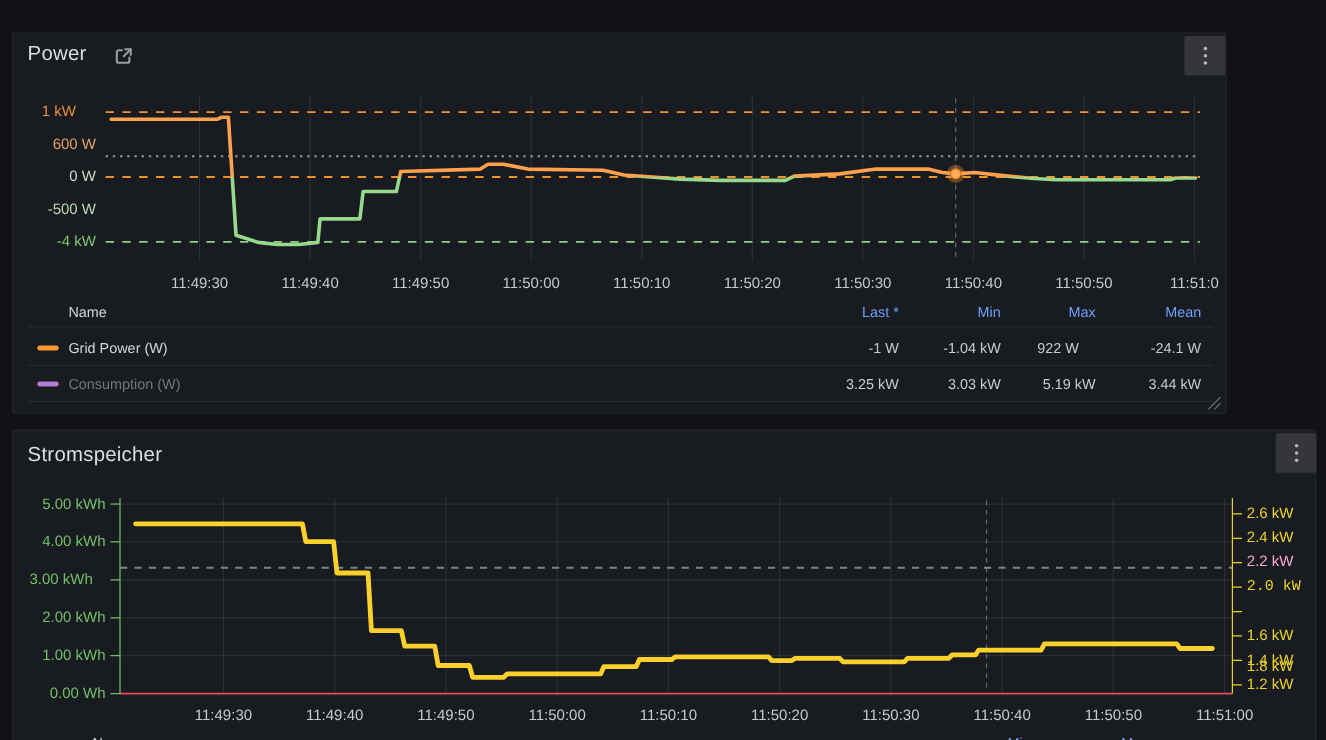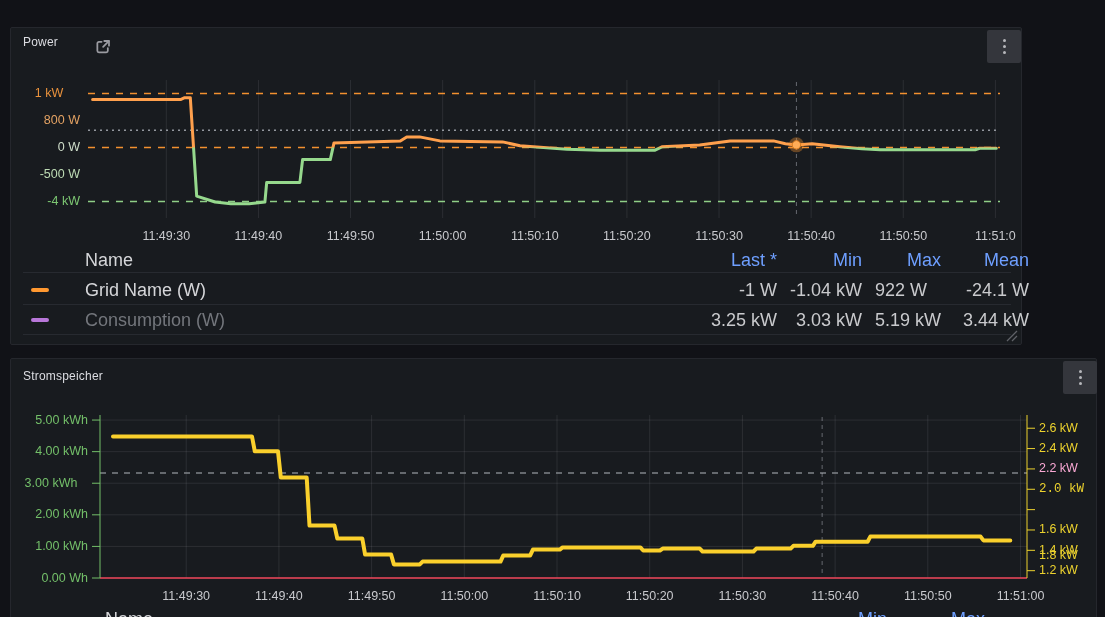--- a/index.html
+++ b/index.html
@@ -1,28 +1,28 @@
 <!DOCTYPE html>
 <html><head>
 <meta charset="utf-8">
 <style>
   html,body{margin:0;padding:0;background:#111217;}
   body{width:1105px;height:617px;overflow:hidden;font-family:"Liberation Sans",sans-serif;}
   .page{position:relative;width:1105px;height:617px;background:#111217;}
   .panel{position:absolute;background:#181b1f;border:1px solid #25272d;border-radius:2px;box-sizing:border-box;}
   #panel1{left:10px;top:27px;width:1012px;height:318px;}
   #panel2{left:10px;top:358px;width:1087px;height:300px;}
-  .ptitle{position:absolute;font-size:12px;font-weight:500;color:#dcdde2;letter-spacing:.2px;cursor:pointer;}
+  .ptitle{position:absolute;font-size:17px;font-weight:500;color:#dcdde2;letter-spacing:.2px;cursor:pointer;}
   .ext-icon{position:absolute;cursor:pointer;}
   .kebab{position:absolute;width:34px;height:33px;background:#34363c;border:none;border-radius:2px;cursor:pointer;
          display:flex;flex-direction:column;justify-content:center;align-items:center;gap:3px;padding:0;}
   .kebab i{width:3px;height:3px;border-radius:50%;background:#b6b7bb;}
   #overlay{position:absolute;left:0;top:0;pointer-events:none;}
   .tick{position:absolute;font-size:12.5px;line-height:15px;color:#c8c9cd;white-space:nowrap;}
-  .cell{position:absolute;font-size:18px;line-height:16px;color:#c9cacd;text-align:right;margin-left:28px;}
+  .cell{position:absolute;font-size:12px;line-height:16px;color:#c9cacd;text-align:right;}
   .hdr{color:#6e9fff;font-weight:500;cursor:pointer;}
   .sname{text-align:left;color:#d5d6d9;cursor:pointer;}
   .dim{color:#73767c;}
   .divider{position:absolute;height:1px;background:rgba(204,204,220,.09);left:12px;width:988px;}
   .swatch{position:absolute;width:18px;height:4px;border-radius:2px;}
   .plot-hit{position:absolute;background:transparent;}
   .resize-handle{position:absolute;right:3px;bottom:2px;cursor:nwse-resize;}
 </style>
 </head>
 <body>
@@ -44,21 +44,21 @@
     <div>
       <span class="cell sname hdr" style="left:46px;top:224px;">Name</span>
       <span class="cell hdr" style="left:630px;top:224px;width:108px;">Last *</span>
       <span class="cell hdr" style="left:715px;top:224px;width:108px;">Min</span>
       <span class="cell hdr" style="left:794px;top:224px;width:108px;">Max</span>
       <span class="cell hdr" style="left:882px;top:224px;width:108px;">Mean</span>
       <div class="divider" style="top:244px;"></div>
 
       <div>
         <span class="swatch" style="left: 20px; top: 260px; background: rgb(255, 152, 48);"></span>
-        <span class="cell sname" style="left:46px;top:254px;">Grid Name (W)</span>
+        <span class="cell sname" style="left:46px;top:254px;">Grid Power (W)</span>
         <span class="cell" style="left:630px;top:254px;width:108px;">-1 W</span>
         <span class="cell" style="left:715px;top:254px;width:108px;">-1.04 kW</span>
         <span class="cell" style="left:780px;top:254px;width:108px;">922 W</span>
         <span class="cell" style="left:882px;top:254px;width:108px;">-24.1 W</span>
       </div>
       <div class="divider" style="top:276px;"></div>
 
       <div>
         <span class="swatch" style="left: 20px; top: 290px; background: rgb(184, 119, 217);"></span>
         <span class="cell sname dim" style="left:46px;top:284px;">Consumption (W)</span>
@@ -148,21 +148,21 @@
       <line x1="1027" x2="1035" y1="468.92634207240945" y2="468.92634207240945" stroke="#ecd22e" stroke-width="1"></line>
       <line x1="1027" x2="1035" y1="489.2759051186017" y2="489.2759051186017" stroke="#ecd22e" stroke-width="1"></line>
       <line x1="1027" x2="1035" y1="509.62546816479403" y2="509.62546816479403" stroke="#ecd22e" stroke-width="1"></line>
       <line x1="1027" x2="1035" y1="529.9750312109862" y2="529.9750312109862" stroke="#ecd22e" stroke-width="1"></line>
       <line x1="1027" x2="1035" y1="550.3245942571785" y2="550.3245942571785" stroke="#ecd22e" stroke-width="1"></line>
       <line x1="1027" x2="1035" y1="570.6741573033707" y2="570.6741573033707" stroke="#ecd22e" stroke-width="1"></line>
     </svg>
 
   <div id="labels">
       <span class="tick" style="left: 18px; top: 86px; width: 62px; text-align: center; color: rgb(232, 145, 60);">1 kW</span>
-      <span class="tick" style="left: 18px; top: 113px; width: 62px; text-align: right; color: rgb(227, 162, 99);">800 W</span>
+      <span class="tick" style="left: 18px; top: 113px; width: 62px; text-align: right; color: rgb(227, 162, 99);">600 W</span>
       <span class="tick" style="left: 18px; top: 140px; width: 62px; text-align: right; color: rgb(207, 222, 202);">0 W</span>
       <span class="tick" style="left: 18px; top: 167px; width: 62px; text-align: right; color: rgb(189, 219, 180);">-500 W</span>
       <span class="tick" style="left: 18px; top: 194px; width: 62px; text-align: right; color: rgb(125, 200, 115);">-4 kW</span>
       <span class="tick" style="left: 132.303px; top: 229px; width: 68px; text-align: center;">11:49:30</span>
       <span class="tick" style="left: 224.424px; top: 229px; width: 68px; text-align: center;">11:49:40</span>
       <span class="tick" style="left: 316.545px; top: 229px; width: 68px; text-align: center;">11:49:50</span>
       <span class="tick" style="left: 408.667px; top: 229px; width: 68px; text-align: center;">11:50:00</span>
       <span class="tick" style="left: 500.788px; top: 229px; width: 68px; text-align: center;">11:50:10</span>
       <span class="tick" style="left: 592.909px; top: 229px; width: 68px; text-align: center;">11:50:20</span>
       <span class="tick" style="left: 685.03px; top: 229px; width: 68px; text-align: center;">11:50:30</span>

